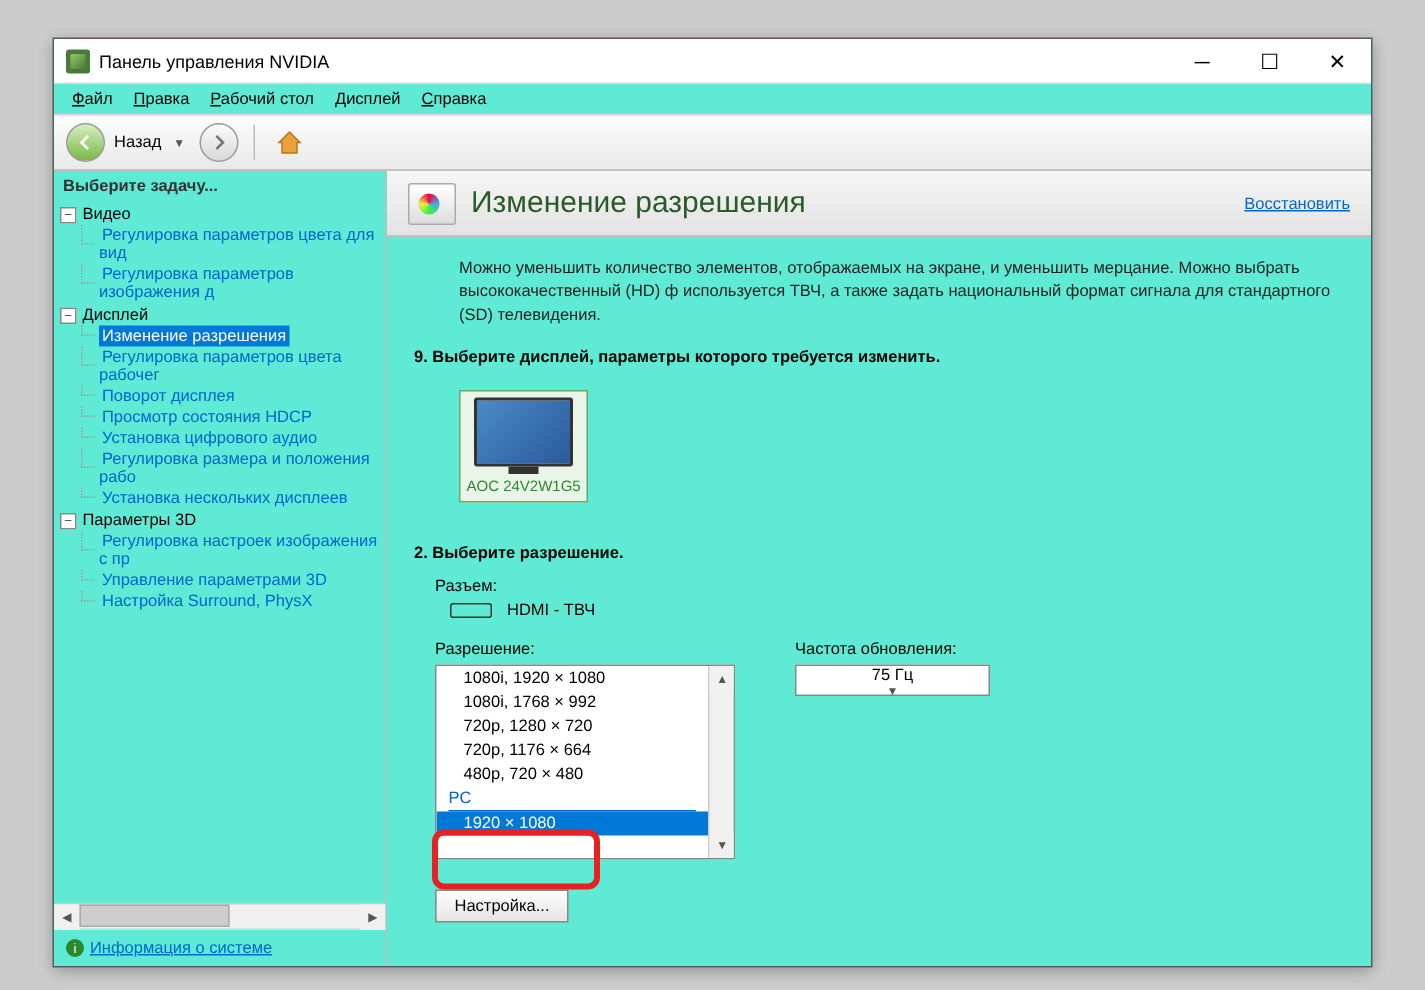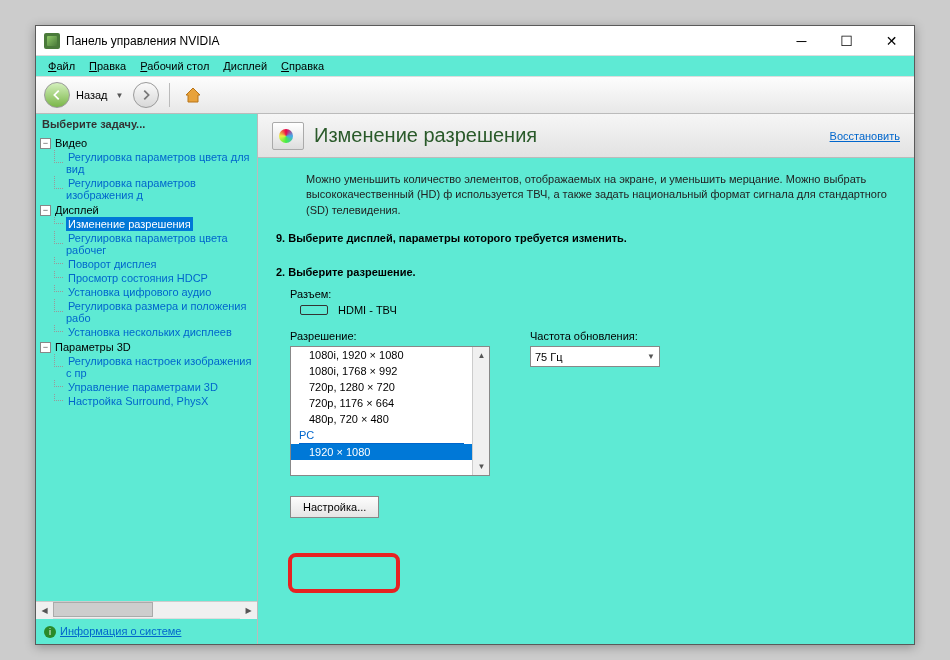--- a/index.html
+++ b/index.html
@@ -64,21 +64,21 @@
 .res-list{width:200px;height:130px;border:1px solid #888;background:#fff;position:relative;margin-left:14px;overflow:hidden;}
 .res-items{position:absolute;top:0;left:0;right:17px;bottom:0;}
 .res-item{padding:2px 0 2px 18px;white-space:nowrap;}
 .res-cat{padding:2px 0 2px 8px;color:#0066cc;font-weight:normal;}
 .res-sep{height:1px;background:#0066cc;margin:0 8px 0 8px;}
 .res-item.sel{background:#0078d7;color:#fff;}
 .vlist-scroll{position:absolute;right:0;top:0;bottom:0;width:17px;background:#f0f0f0;border-left:1px solid #ccc;}
 .vlist-arrow{position:absolute;width:17px;height:17px;display:flex;align-items:center;justify-content:center;font-size:8px;color:#555;background:#f0f0f0;}
 .vlist-arrow.up{top:0;}
 .vlist-arrow.dn{bottom:0;}
-.refresh-select{width:130px;height:21px;border:1px solid #888;background:#fff;padding:0 4px;display:flex;align-items:center;justify-content:space-between;}
+.refresh-select{width:130px;height:21px;border:1px solid #888;background:#fff;padding:0 4px;display:flex;align-items:center;justify-content:space-between;flex-direction:column;}
 .refresh-select span:last-child{font-size:8px;color:#555;}
 .settings-btn{margin:20px 0 0 14px;padding:4px 12px;border:1px solid #888;background:linear-gradient(#fdfdfd,#e5e5e5);display:inline-block;}
 .highlight{position:absolute;border:4px solid #e62222;border-radius:8px;pointer-events:none;left:288px;top:553px;width:112px;height:40px;}
 </style>
 </head>
 <body>
 
 <div class="window">
   <div class="titlebar">
     <div class="titlebar-icon"></div>
@@ -172,20 +172,24 @@
 
     <div class="content">
       <div class="content-header">
         <div class="header-icon"></div>
         <div class="header-title">Изменение разрешения</div>
         <a class="restore">Восстановить</a>
       </div>
       <div class="content-body">
         <div class="desc">Можно уменьшить количество элементов, отображаемых на экране, и уменьшить мерцание. Можно выбрать высококачественный (HD) ф используется ТВЧ, а также задать национальный формат сигнала для стандартного (SD) телевидения.</div>
         <div class="step-title">9. Выберите дисплей, параметры которого требуется изменить.</div>
+        <div class="monitor-wrap">
+          <div class="monitor"></div>
+          <div class="monitor-label">AOC 24V2W1G5</div>
+        </div>
         <div class="step-title" style="margin-top:22px">2. Выберите разрешение.</div>
         <div class="field-label">Разъем:</div>
         <div class="connector-row">
           <div class="hdmi-icon"></div>
           <span>HDMI - ТВЧ</span>
         </div>
 
         <div class="columns">
           <div class="col">
             <div class="field-label">Разрешение:</div>

